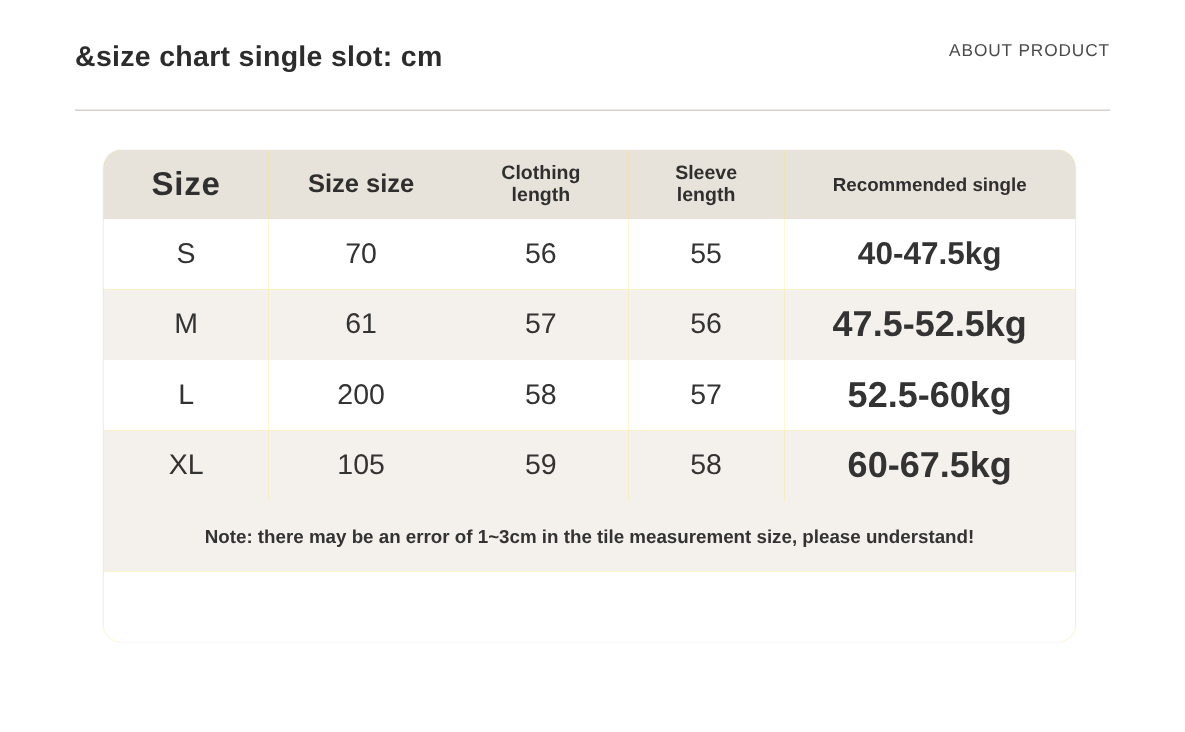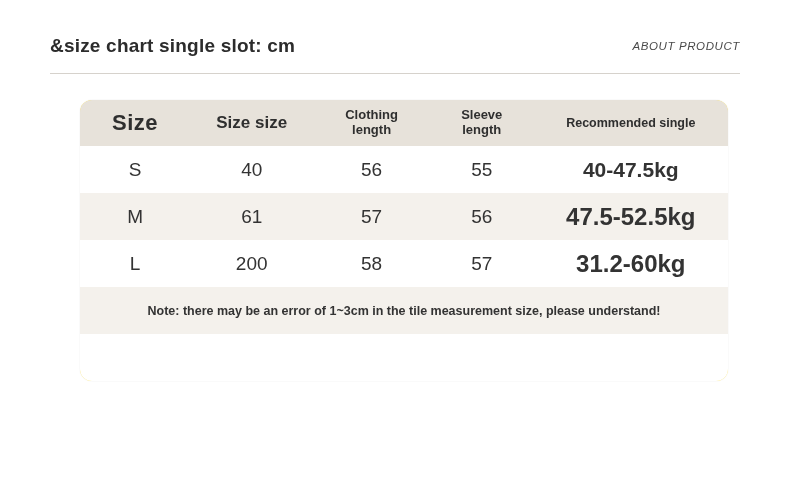--- a/index.html
+++ b/index.html
@@ -22,45 +22,44 @@
   }
 
   
   .header {
     position: absolute;
     left: 50px;
     top: 28px;
     width: 690px;
     height: 46px;
     display: flex;
-    align-items: center;
+    align-items: flex-start;
     justify-content: space-between;
     border-bottom: 1px solid #d6d2cc;
     box-sizing: border-box;
     padding-bottom: 8px;
   }
   .header-title {
     font-size: 19px;
     font-weight: bold;
     color: #2c2c2c;
     letter-spacing: 0.2px;
     line-height: 1.2;
   }
   .header-sub {
     font-size: 11.5px;
     color: #4a4a4a;
     letter-spacing: 0.6px;
     padding-bottom: 2px;
-    font-style: italic;
   }
 
   
   .card {
     position: absolute;
-    left: 80px;
+    left: 69px;
     top: 100px;
     width: 648px;
     border-radius: 12px;
     overflow: hidden;
     background: #fde047;
     box-shadow: 0 0 0 1px rgba(0,0,0,0.02);
   }
   table.size-table {
     width: 100%;
     border-collapse: collapse;
@@ -157,42 +156,49 @@
           </th>
           <th style="width:16%" class="hdr-two">
             <span>Sleeve</span><br>
             <span>length</span>
           </th>
           <th style="width:30%" class="hdr-weight">Recommended single</th>
         </tr>
 
         <tr class="row-plain">
           <td class="c-size">S</td>
-          <td class="c-num">40</td>
+          <td class="c-num">70</td>
           <td class="c-num">56</td>
           <td class="c-num">55</td>
           <td class="c-weight w-1">40-47.5kg</td>
         </tr>
 
         <tr class="row-alt">
           <td class="c-size">M</td>
           <td class="c-num">61</td>
           <td class="c-num">57</td>
           <td class="c-num">56</td>
           <td class="c-weight w-2">47.5-52.5kg</td>
         </tr>
 
         <tr class="row-plain">
           <td class="c-size">L</td>
           <td class="c-num">200</td>
           <td class="c-num">58</td>
           <td class="c-num">57</td>
-          <td class="c-weight w-3">31.2-60kg</td>
-        </tr>
-
+          <td class="c-weight w-3">52.5-60kg</td>
+        </tr>
+
+        <tr class="row-alt">
+          <td class="c-size">XL</td>
+          <td class="c-num">105</td>
+          <td class="c-num">59</td>
+          <td class="c-num">58</td>
+          <td class="c-weight w-4">60-67.5kg</td>
+        </tr>
 
 
         <tr class="note-row">
           <td colspan="5">Note: there may be an error of 1~3cm in the tile measurement size, please understand!</td>
         </tr>
 
         <tr class="tail-row">
           <td colspan="5"></td>
         </tr>
       </tbody>

